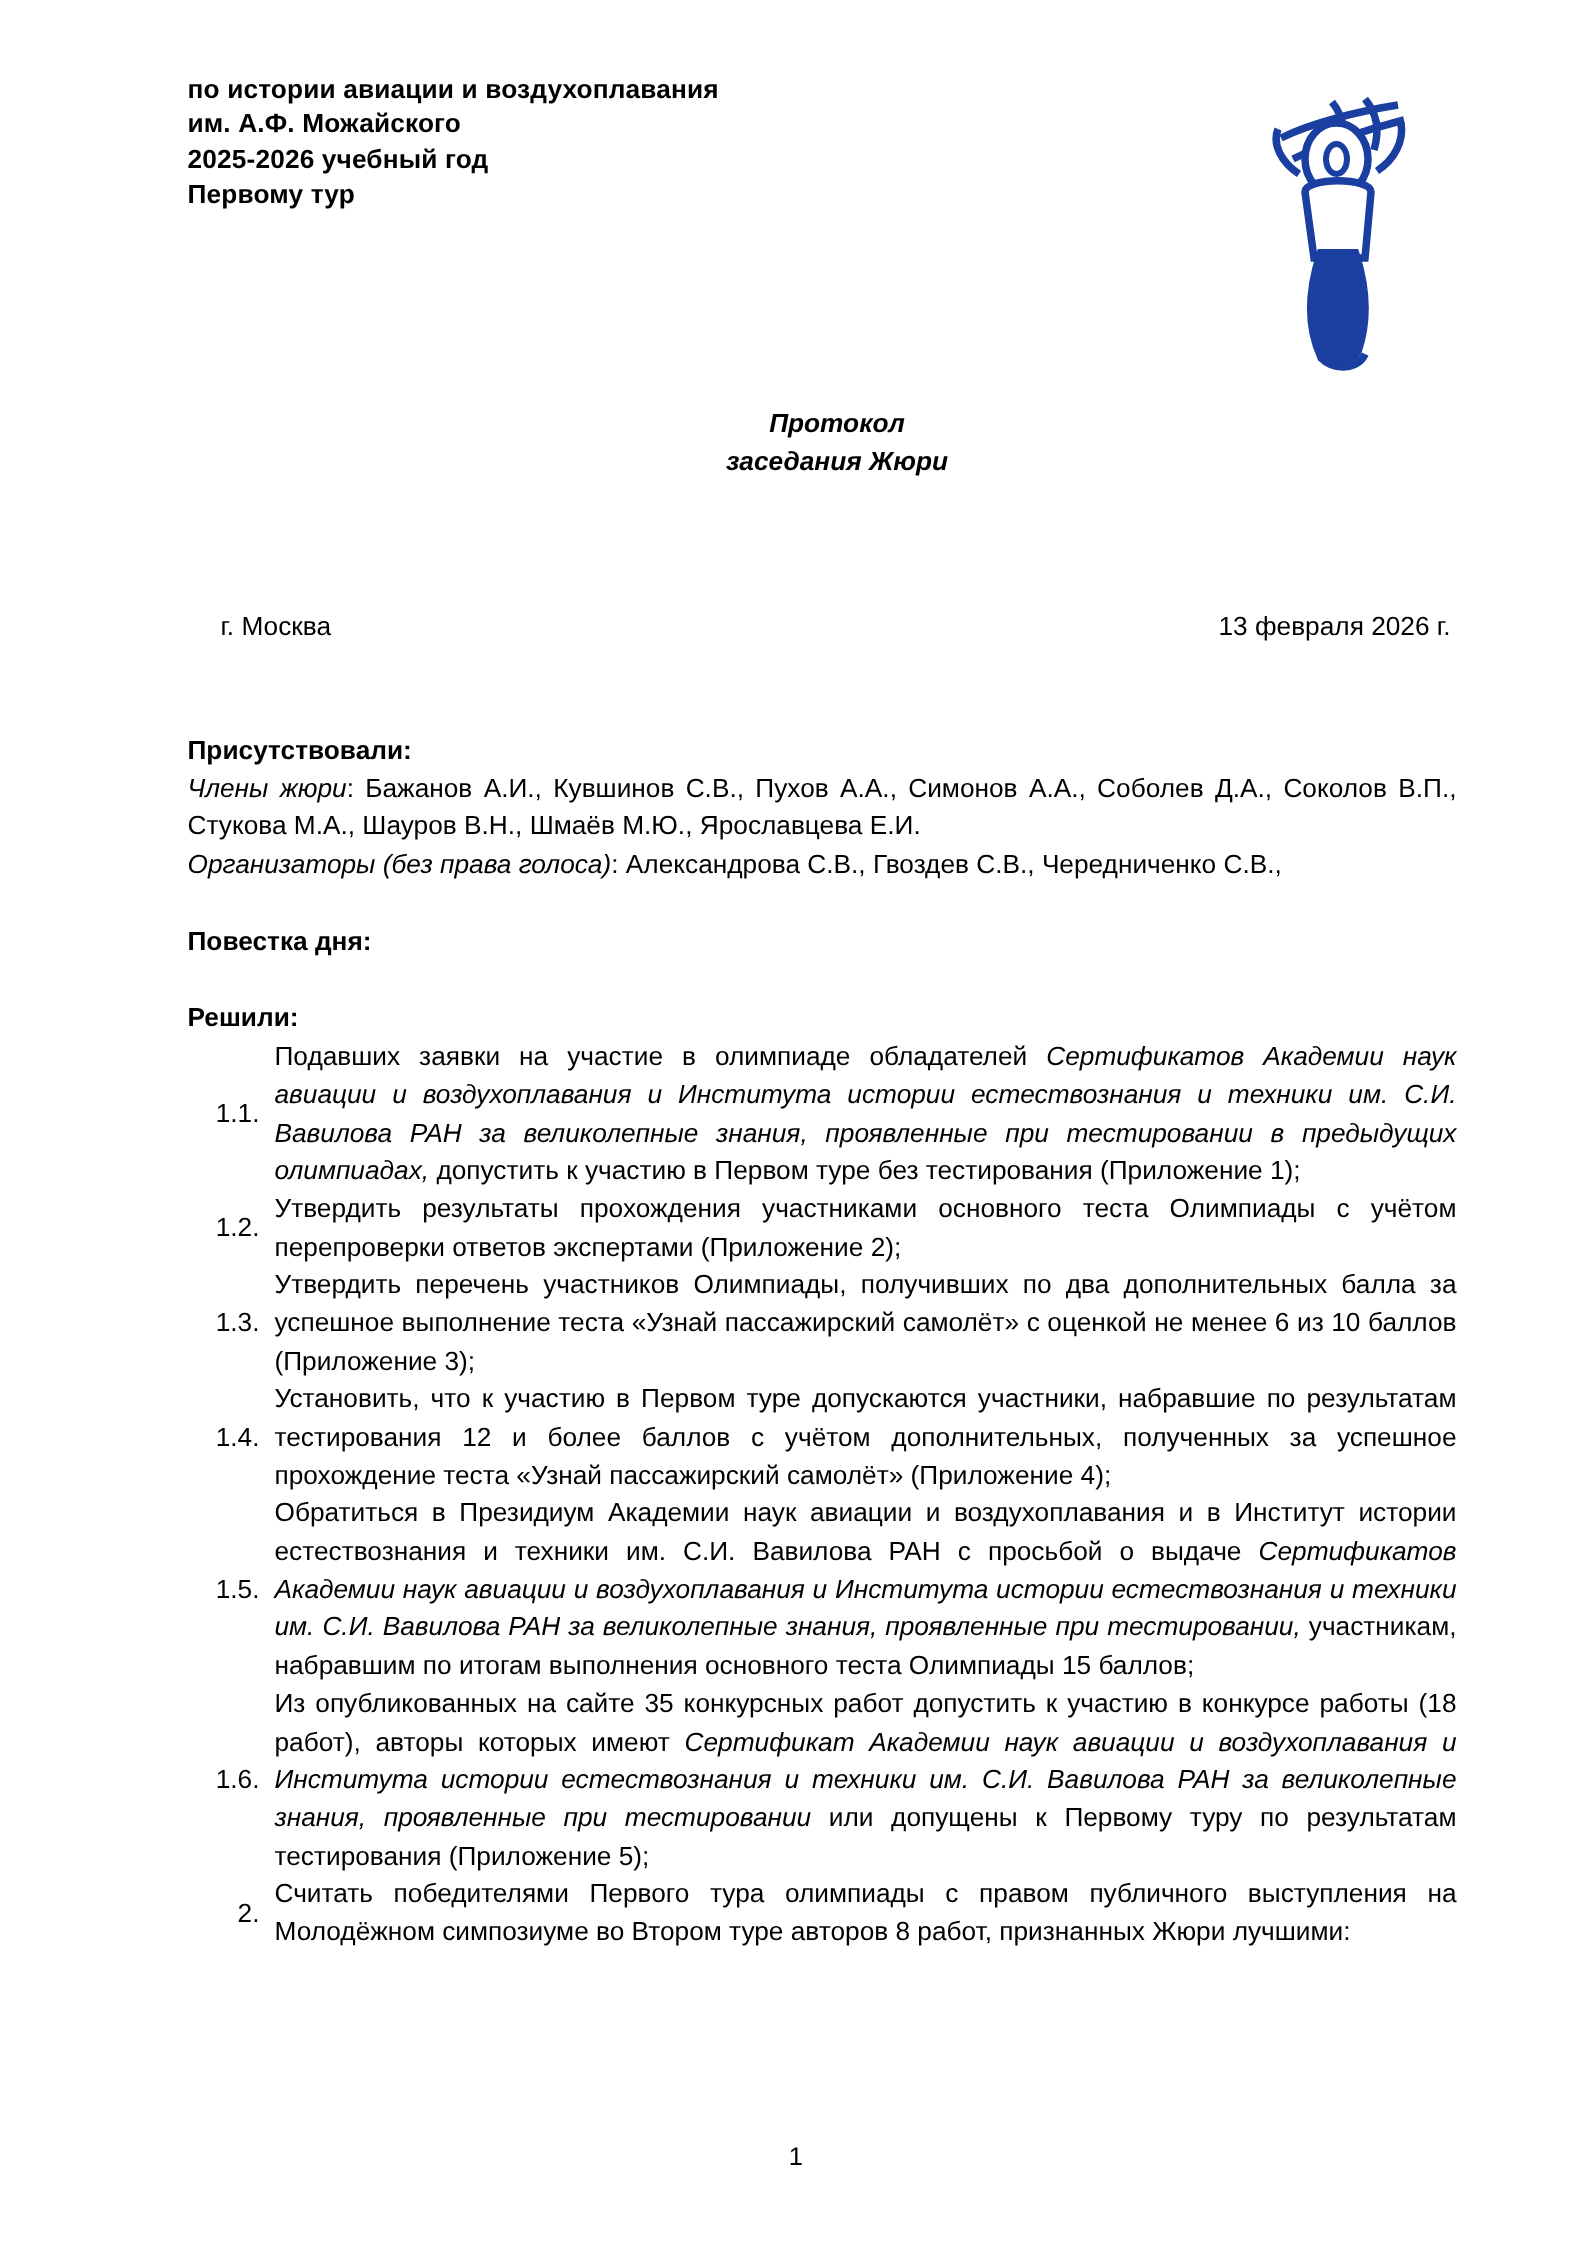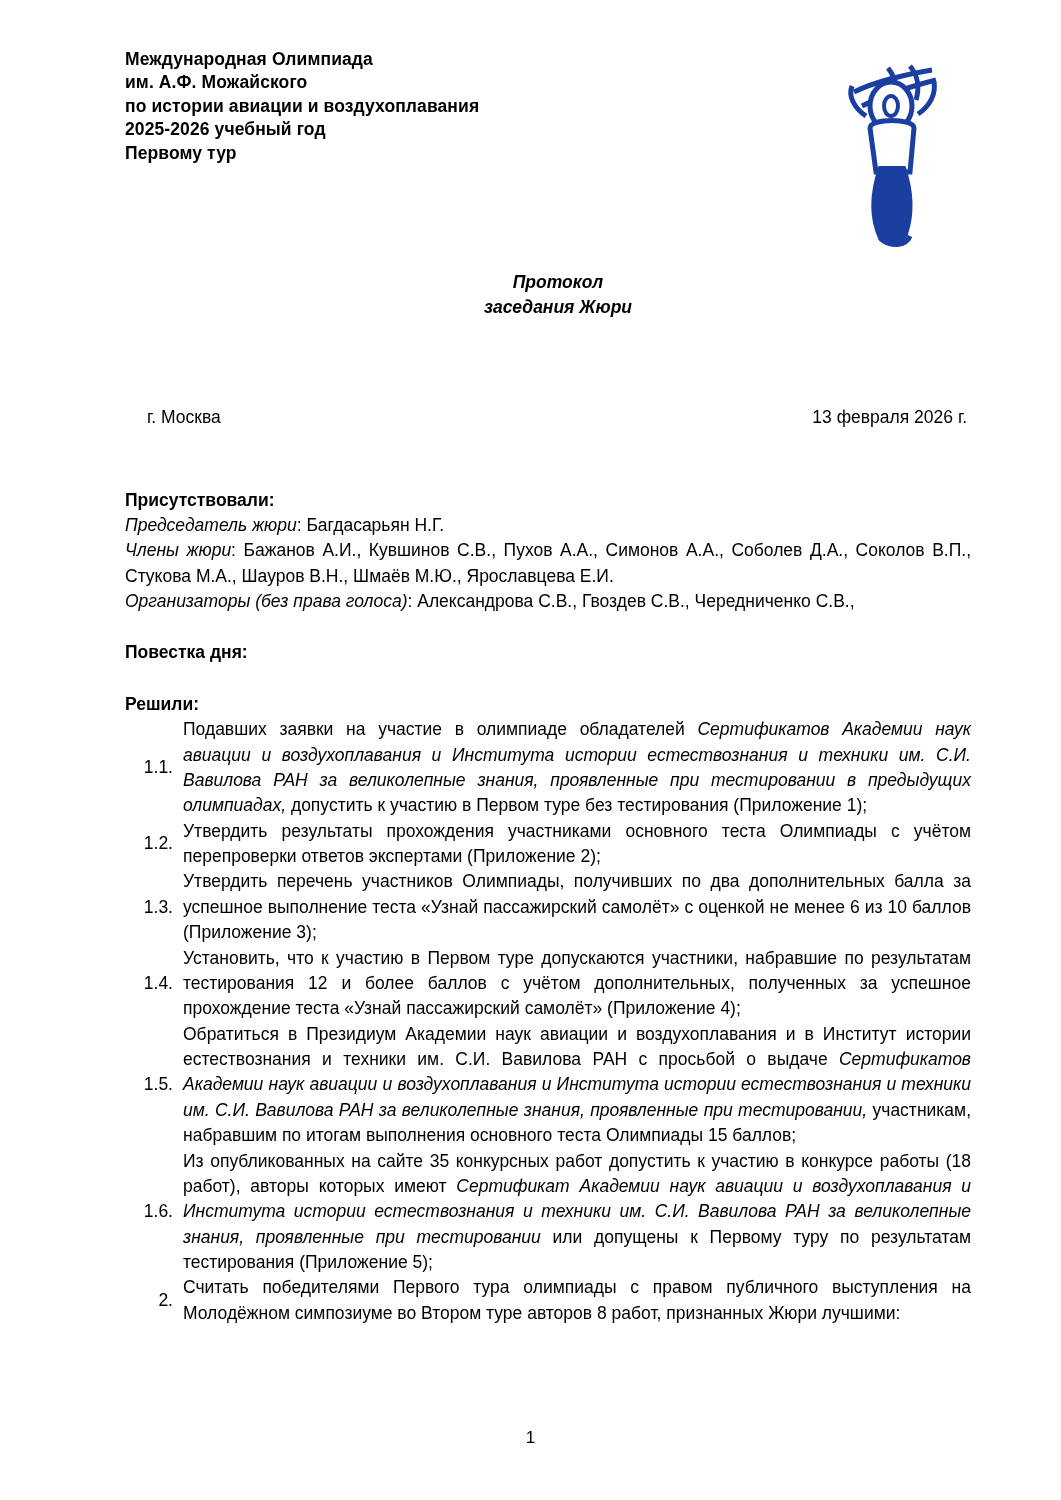--- a/index.html
+++ b/index.html
@@ -127,23 +127,22 @@
     font-size: 17px;
   }
 </style>
 </head>
 <body>
 
 <div class="page">
 
   <div class="header-block">
     <div class="org-title">
-      <div>Международная Олимпиада</div>
+      <div>по истории авиации и воздухоплавания</div>
       <div>им. А.Ф. Можайского</div>
-      <div>по истории авиации и воздухоплавания</div>
       <div>2025-2026 учебный год</div>
       <div>Первому тур</div>
     </div>
 
     <div class="logo">
       <svg viewBox="0 0 115 195" width="115" height="195" xmlns="http://www.w3.org/2000/svg">
 
         <g fill="none" stroke="#1a3fa0" stroke-width="4">
 
           <path d="M18 36 C 38 26, 70 18, 96 14" stroke-width="5"></path>
@@ -172,23 +171,20 @@
     <div>заседания Жюри</div>
   </div>
 
   <div class="place-date">
     <div class="city">г. Москва</div>
     <div class="date">13 февраля 2026 г.</div>
   </div>
 
   <div class="section">
     <div class="bold">Присутствовали:</div>
-    <p class="para nojust">
-      <span class="ital">Председатель жюри</span><span>: Багдасарьян Н.Г.</span>
-    </p>
     <p class="para">
       <span class="ital">Члены жюри</span><span>: Бажанов А.И., Кувшинов С.В., Пухов А.А., Симонов А.А., Соболев Д.А., Соколов В.П., Стукова М.А., Шауров В.Н., Шмаёв М.Ю., Ярославцева Е.И.</span>
     </p>
     <p class="para nojust">
       <span class="ital">Организаторы (без права голоса)</span><span>: Александрова С.В., Гвоздев С.В., Чередниченко С.В.,</span>
     </p>
   </div>
 
   <div class="section tight">
     <div class="bold">Повестка дня:</div>

